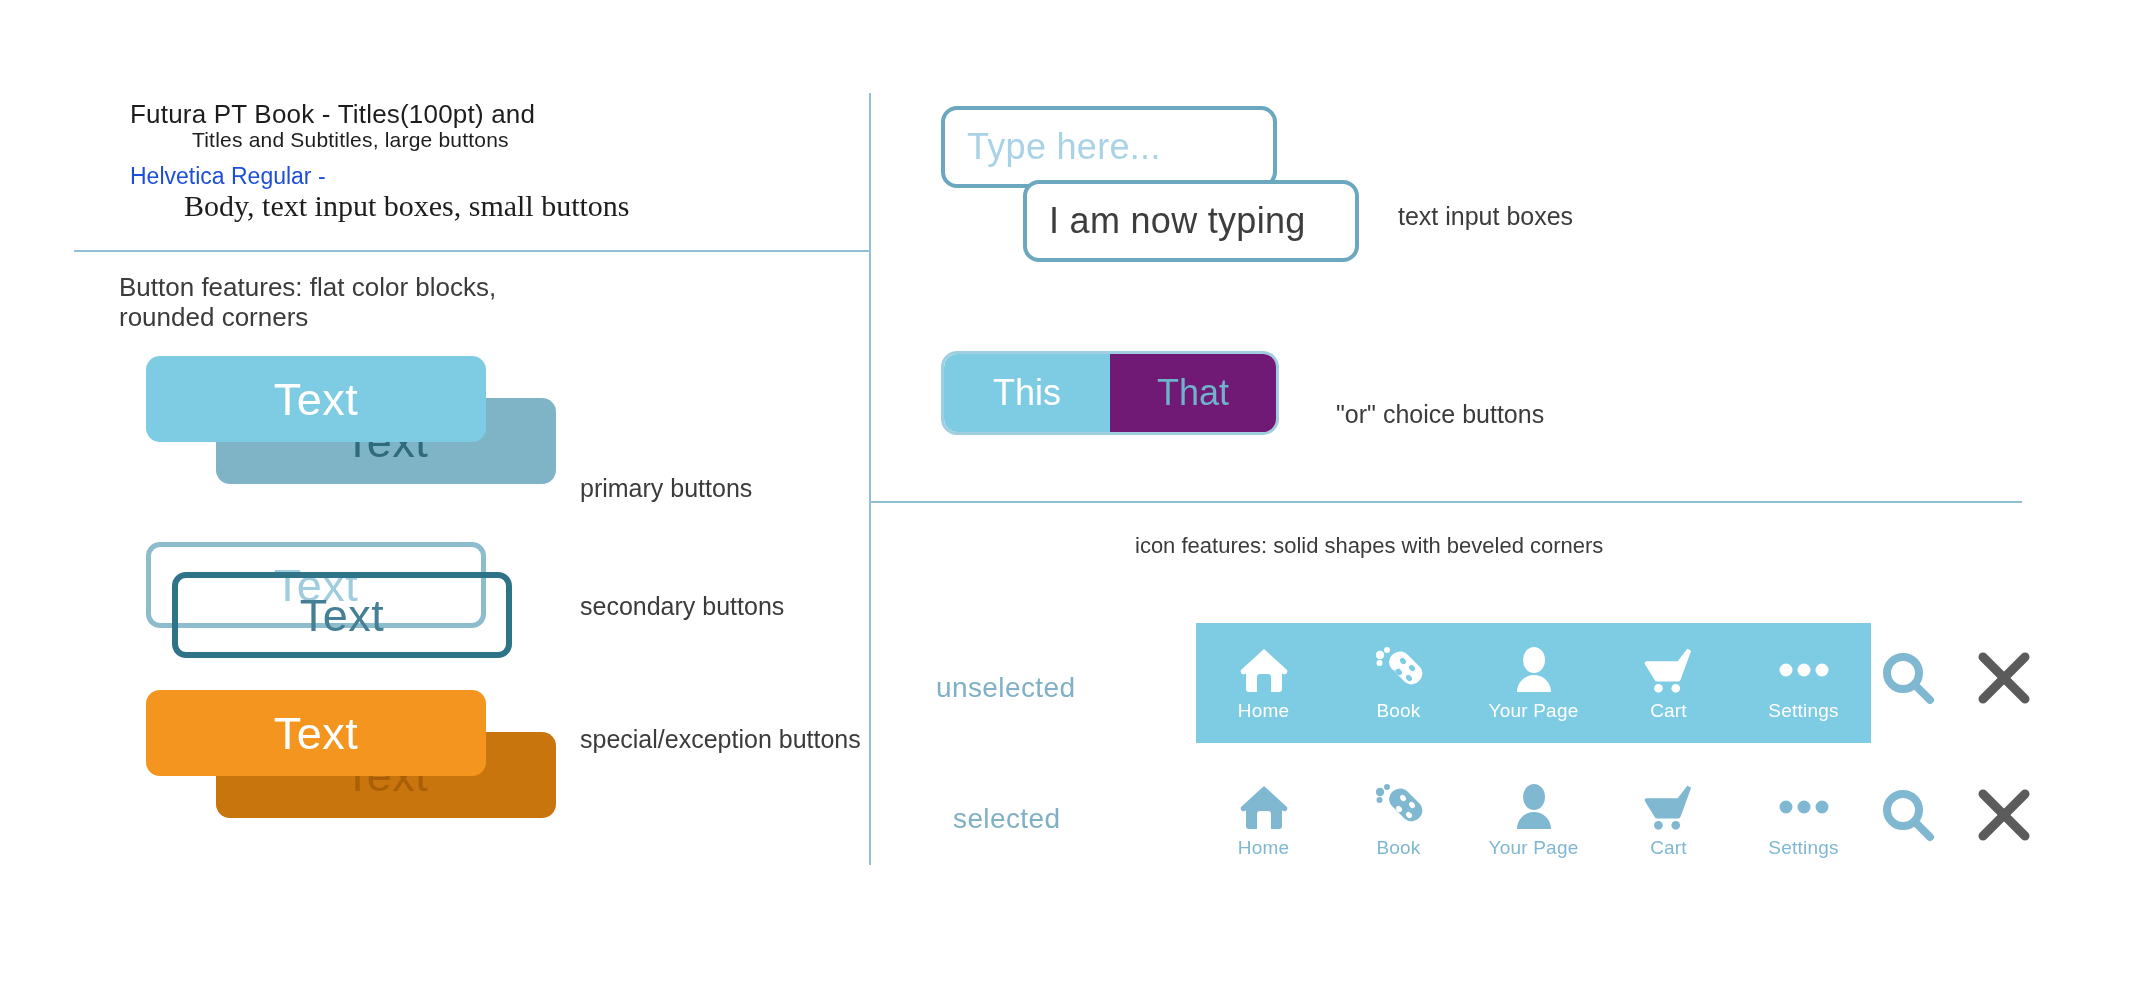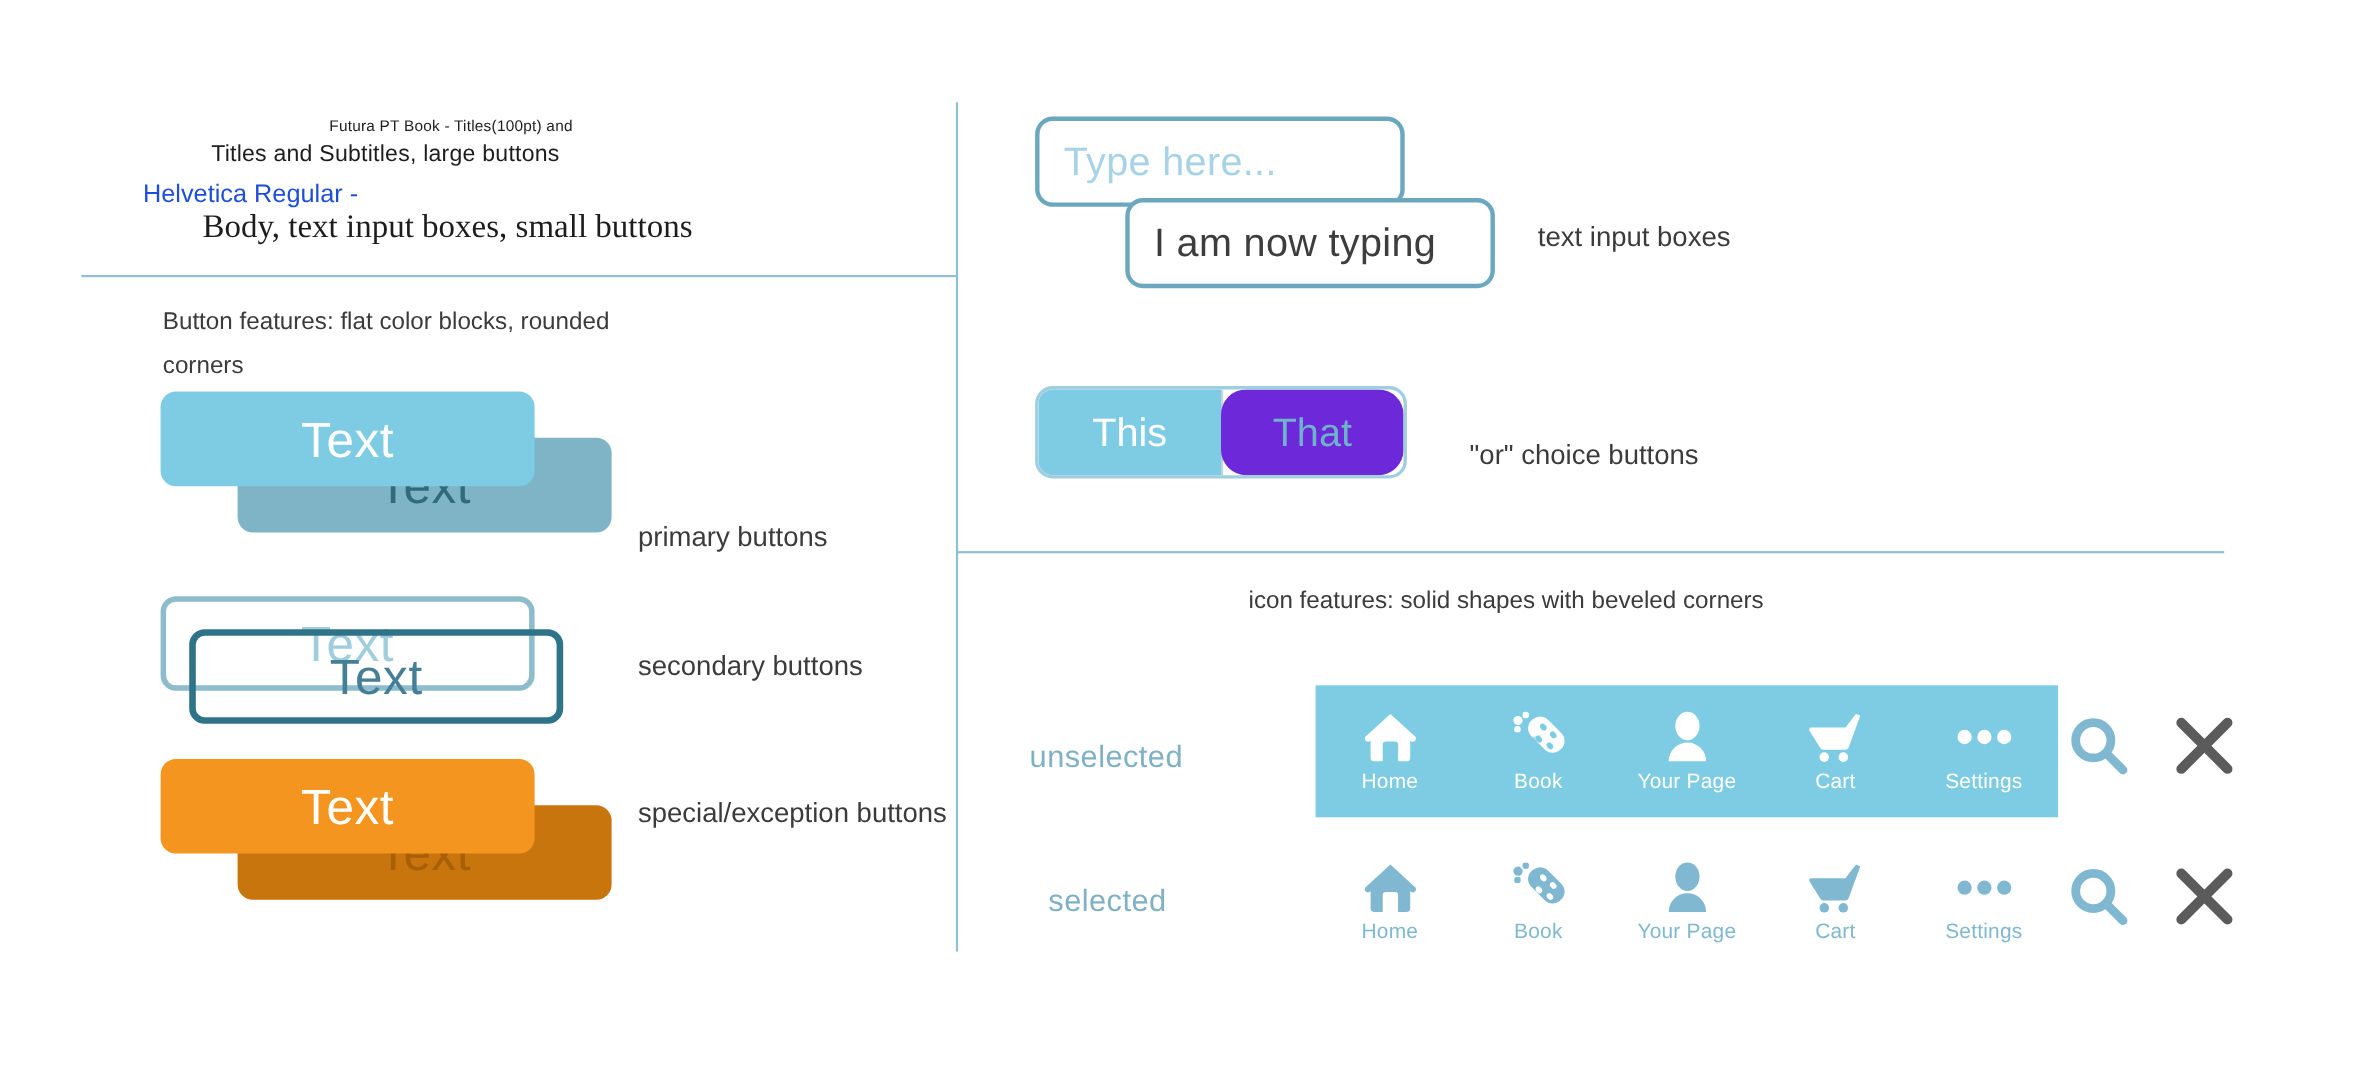--- a/index.html
+++ b/index.html
@@ -46,25 +46,24 @@
   }
 
   
   .type-spec {
     position: absolute;
     left: 130px;
     top: 102px;
     width: 560px;
   }
   .type-futura-1 {
-    font-size: 14px;
+    font-size: 26px;
     color: #1d1d1d;
     letter-spacing: 0.2px;
     line-height: 25px;
-    text-align: center;
   }
   .type-futura-2 {
     font-size: 21px;
     color: #1d1d1d;
     letter-spacing: 0.2px;
     line-height: 25px;
     padding-left: 62px;
   }
   .type-helv-1 {
     font-size: 23px;
@@ -76,25 +75,25 @@
     font-size: 30px;
     color: #1d1d1d;
     line-height: 30px;
     padding-left: 54px;
     font-family: Liberation Serif, serif;
   }
 
   
   .btn-note {
     position: absolute;
-    left: 148px;
+    left: 119px;
     top: 272px;
     width: 430px;
-    font-size: 22px;
-    line-height: 40px;
+    font-size: 26px;
+    line-height: 30px;
     color: #3b3b3b;
   }
 
   
   .btn-pair {
     position: absolute;
   }
   .btn-shape {
     position: absolute;
     border-radius: 14px;
@@ -231,23 +230,22 @@
     font-size: 36px;
     box-sizing: border-box;
   }
   .choice-on {
     background: #7ecbe4;
     color: #ffffff;
     border-radius: 13px 0 0 13px;
     box-shadow: 2px 0 0 rgba(120,160,175,0.45);
   }
   .choice-off {
-    background: #6d28d9;
+    background: #701a75;
     color: #6fb2cc;
-    border-radius: 23px;
   }
 
   
   .icon-note {
     position: absolute;
     left: 1135px;
     top: 531px;
     width: 470px;
     font-size: 22px;
     line-height: 30px;

